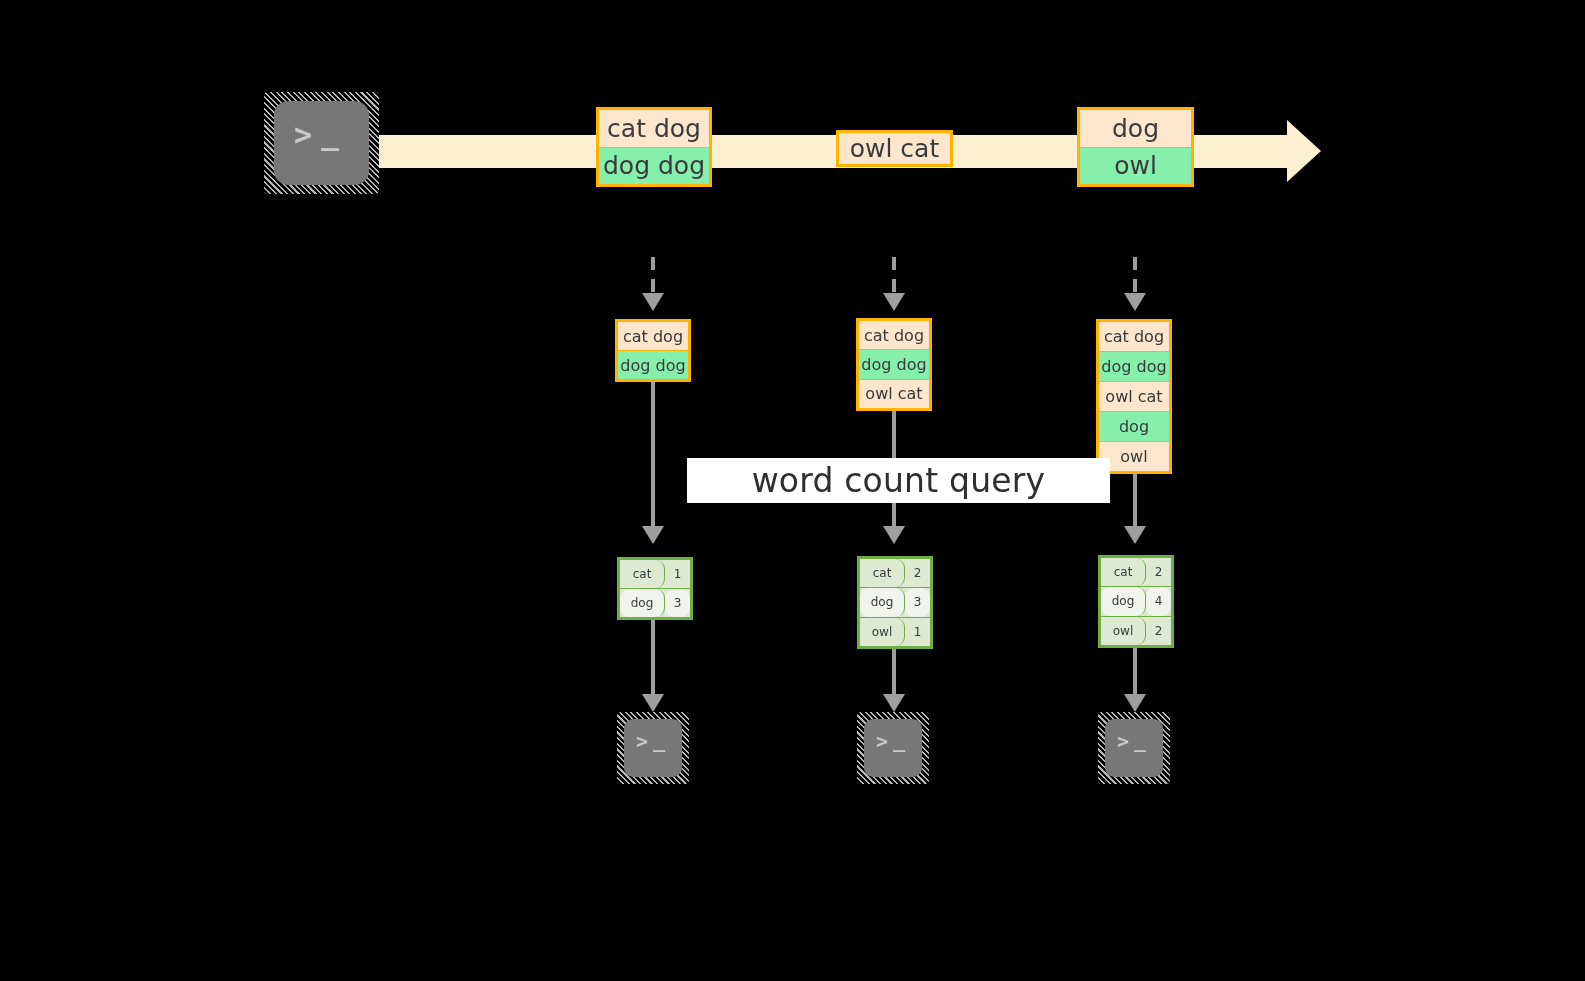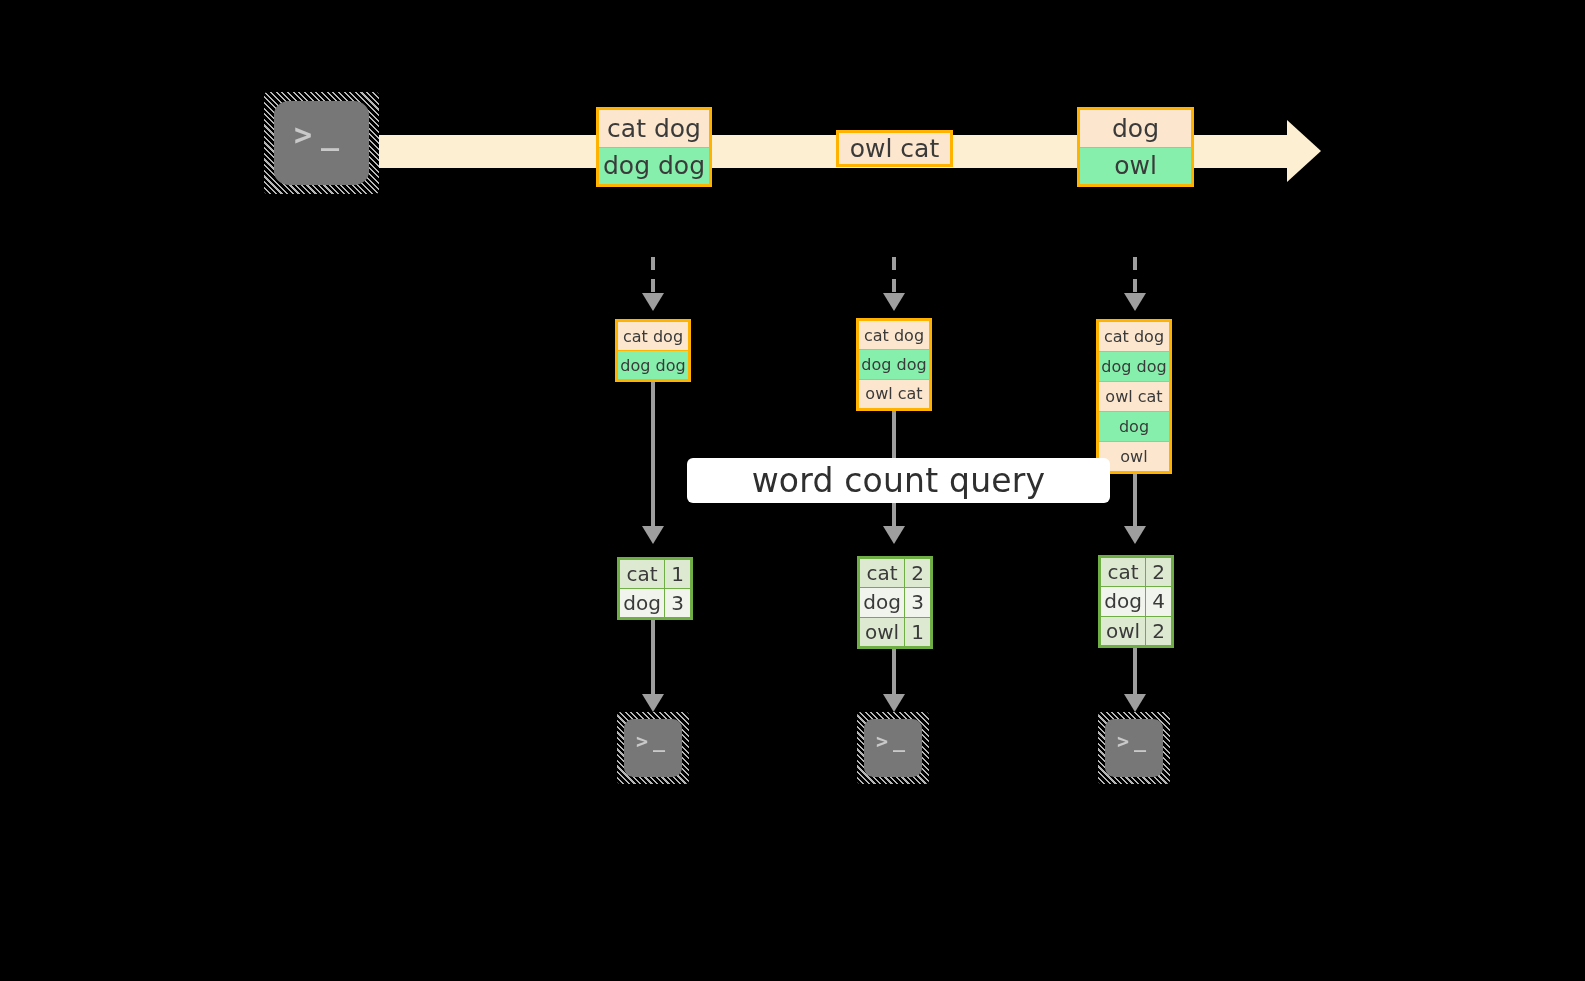--- a/index.html
+++ b/index.html
@@ -89,24 +89,25 @@
     display: flex;
     flex: 1 1 auto;
     border-bottom: 1.5px solid #6FAE44;
   }
   .gbox .grow:last-child { border-bottom: none; }
   .gbox .gc {
     box-sizing: border-box;
     display: flex;
     align-items: center;
     justify-content: center;
-    font-size: 20px;
+    font-size: 12px;
     color: #3a3a3a;
     background: #DEE9D2;
     border-right: 1.5px solid #6FAE44;
+    border-radius: 9px;
   }
   .gbox .gc:last-child { border-right: none; }
   .gbox .grow.alt .gc { background: #F0F4EC; }
   .gbox .gc.key { width: 47px; }
   .gbox .gc.val { width: 26px; }
   
   .vline {
     position: absolute;
     background: #9E9E9E;
     width: 4px;
@@ -203,21 +204,21 @@
 
   <div class="vline" style="left:651px; top:382px; height:148px;"></div>
   <div class="vhead" style="left:642px; top:526px;"></div>
 
   <div class="vline" style="left:892px; top:411px; height:119px;"></div>
   <div class="vhead" style="left:883px; top:526px;"></div>
 
   <div class="vline" style="left:1133px; top:474px; height:56px;"></div>
   <div class="vhead" style="left:1124px; top:526px;"></div>
 
-  <div class="qband" style="left:687px; top:458px; width:423px; height:45px;border-radius:6px;">
+  <div class="qband" style="left:687px; top:458px; width:423px; height:45px;">
     <span>word count query</span>
   </div>
 
   <div class="gbox" style="left:617px; top:557px; width:76px; height:63px;">
     <div class="grow">
       <div class="gc key">cat</div>
       <div class="gc val">1</div>
     </div>
     <div class="grow alt">
       <div class="gc key">dog</div>

